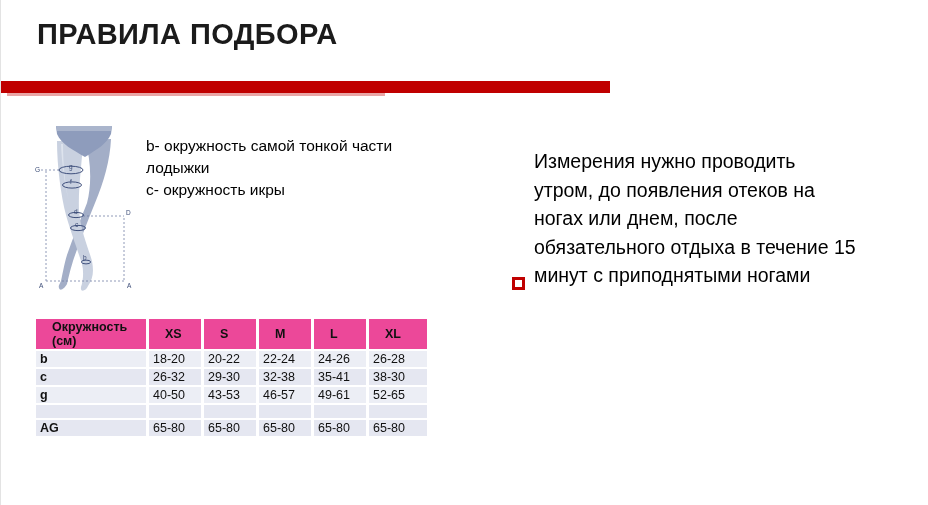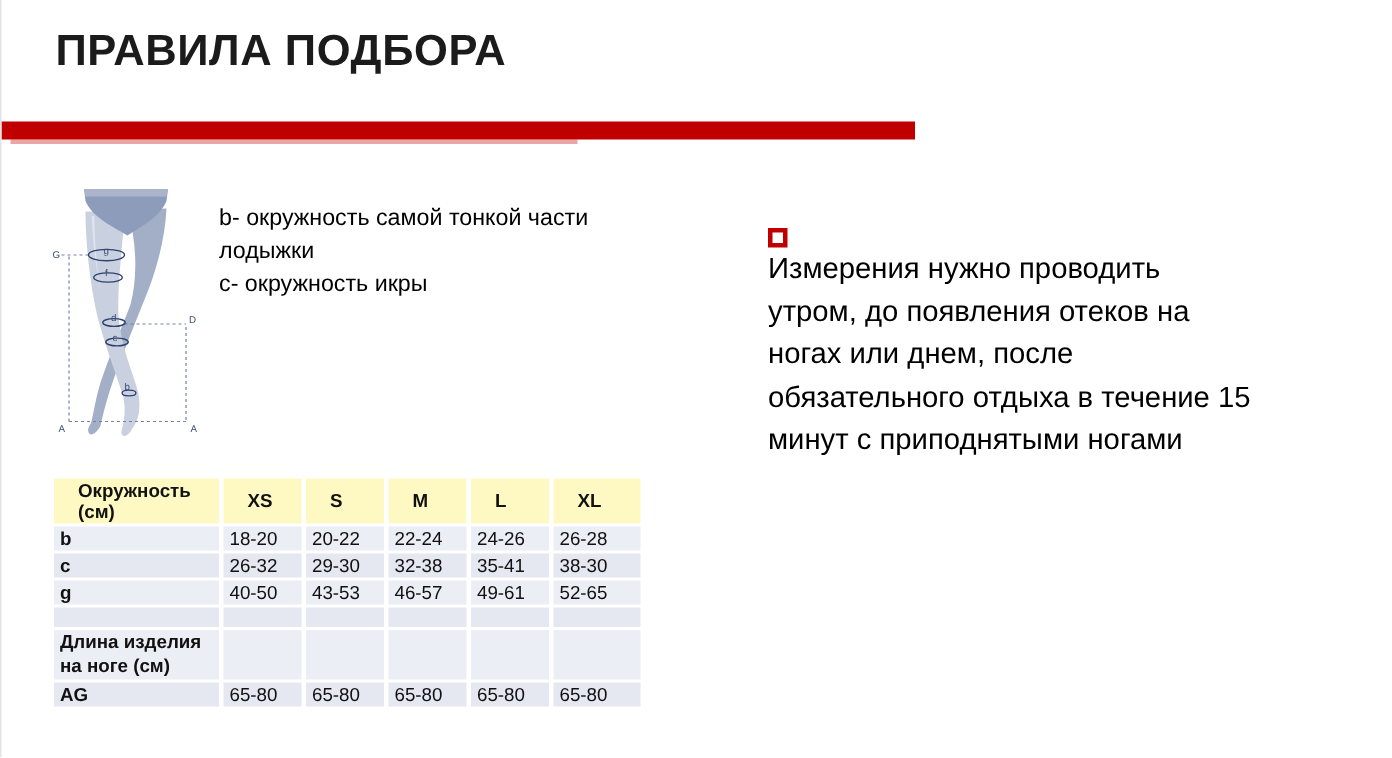--- a/index.html
+++ b/index.html
@@ -27,40 +27,40 @@
     width:378px; height:3px; background:#c00000; opacity:0.35;
   }
   .legs-figure { position:absolute; left:32px; top:126px; }
   .measure-list {
     position:absolute; left:145px; top:135px; width:330px;
     font-size:15.5px; line-height:22px; color:#000;
   }
   .measure-list .m-item { white-space:pre-line; }
   .note-block {
     position:absolute; left:511px; top:147px; width:410px;
-    display:flex; align-items:flex-start;flex-direction:column;
+    display:flex; align-items:flex-end;
   }
   .note-bullet {
     flex:0 0 auto; width:13px; height:13px;
     border:3px solid #c00000; margin-top:5px; margin-right:9px;
     background:#fff;
   }
   .note-text {
     font-size:19.5px; line-height:28.5px; color:#000;
     white-space:pre-line;
   }
   table.size-table {
     position:absolute; left:32px; top:317px;
     border-collapse:separate; border-spacing:3px 2px;
     font-size:12.5px; color:#111;
   }
   .size-table td { padding:1px 4px; vertical-align:middle; }
   .size-table .lbl { font-weight:bold; }
   .size-table .hdr td { font-weight:bold; }
-  .size-table .bgA td { background:#fef9c3;padding-left:16px; }
+  .size-table .bgA td { background:#ec4899;padding-left:16px; }
   .size-table .bgB td { background:#eceef5; }
   .size-table .bgC td { background:#e5e7f1; }
   .size-table .spacer td { height:13px; }
   .size-table .twoLine .lbl { line-height:1.25; white-space:pre-line; }
   svg text { font-family:"Liberation Sans", sans-serif; }
 </style>
 </head>
 <body>
 
 <div class="slide">
@@ -169,29 +169,20 @@
         <td>52-65</td>
       </tr>
       <tr class="bgC spacer">
         <td></td>
         <td></td>
         <td></td>
         <td></td>
         <td></td>
         <td></td>
       </tr>
-      <tr class="bgB twoLine">
-        <td class="lbl">Длина изделия
-на ноге (см)</td>
-        <td></td>
-        <td></td>
-        <td></td>
-        <td></td>
-        <td></td>
-      </tr>
       <tr class="bgC">
         <td class="lbl">AG</td>
         <td>65-80</td>
         <td>65-80</td>
         <td>65-80</td>
         <td>65-80</td>
         <td>65-80</td>
       </tr>
     </tbody>
   </table>

